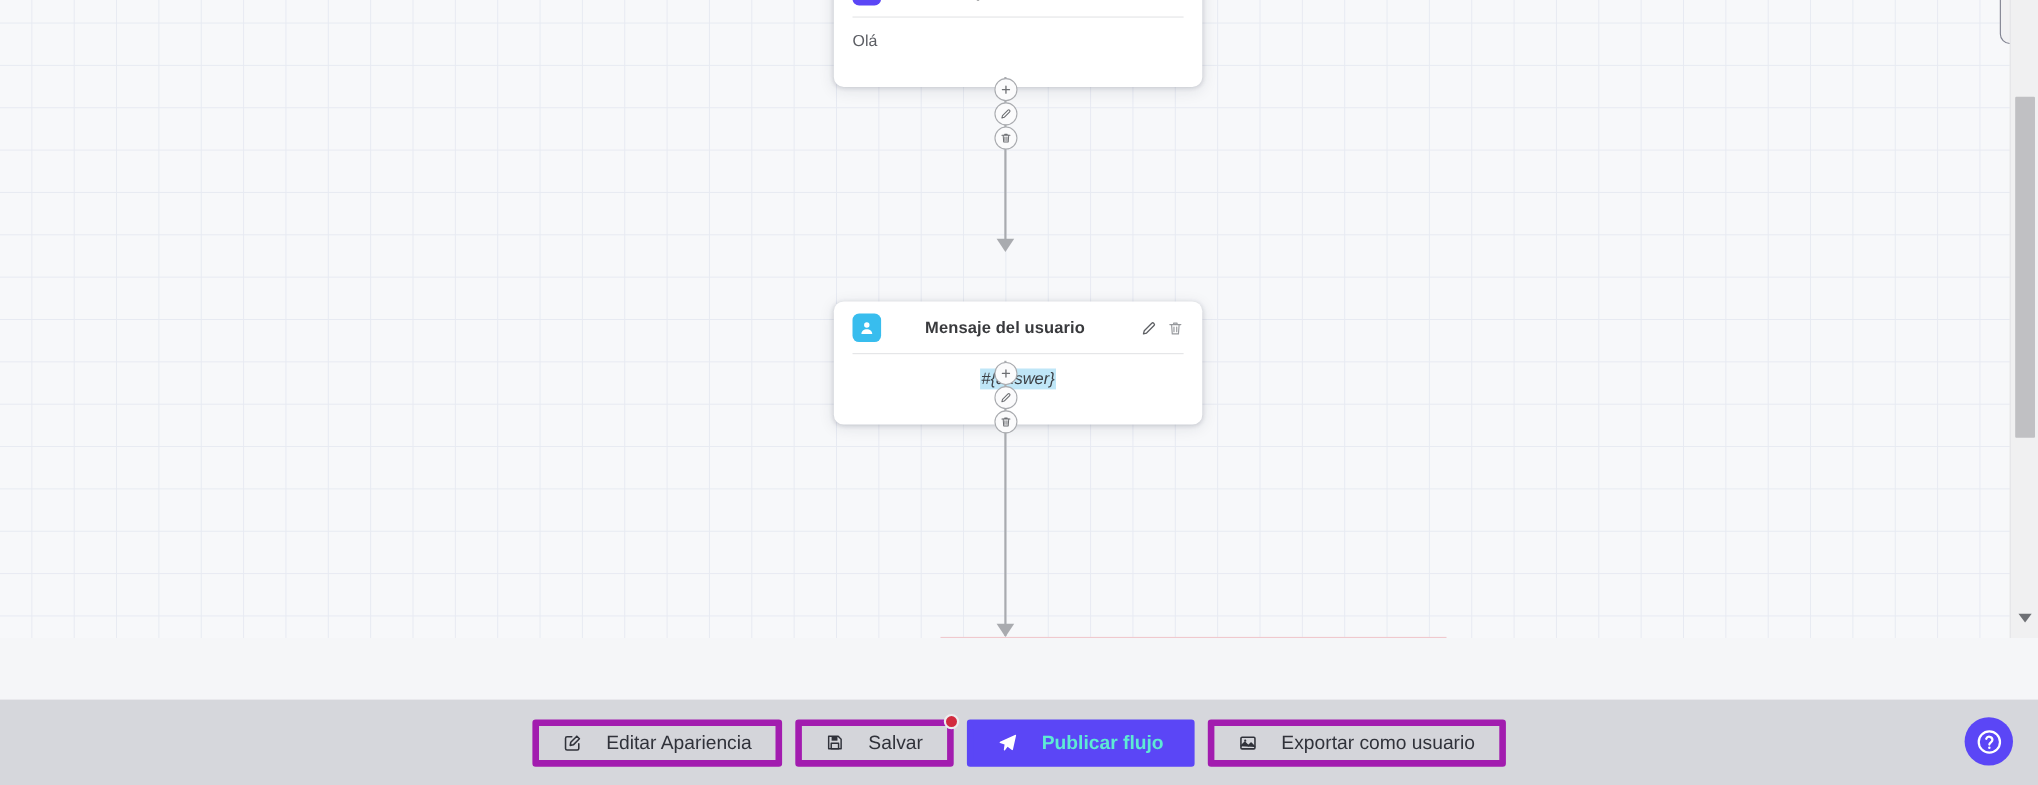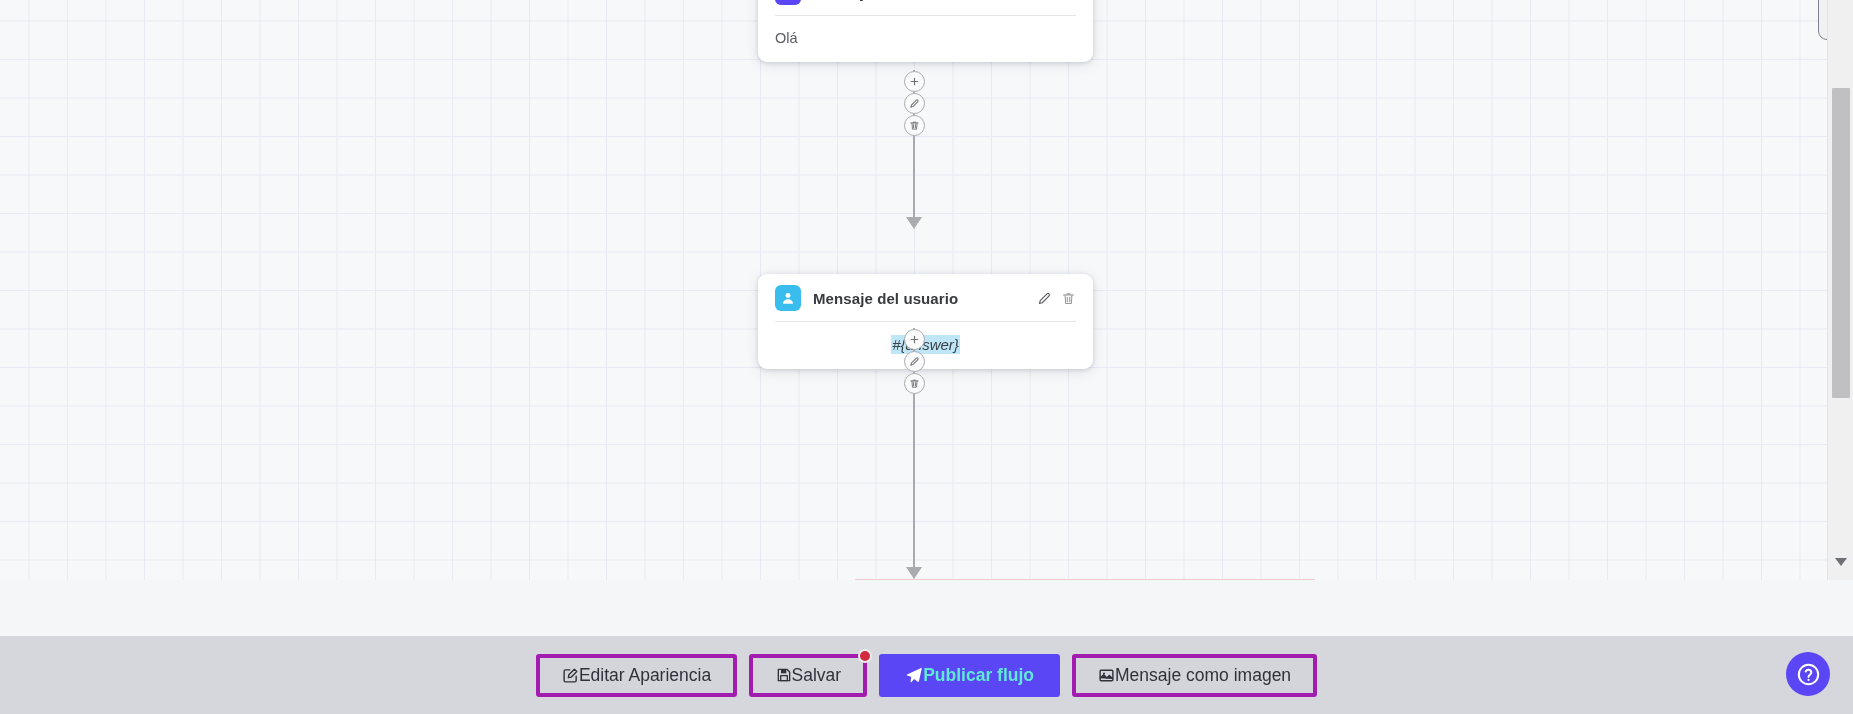--- a/index.html
+++ b/index.html
@@ -38,20 +38,21 @@
     width: 335px;
     background: #ffffff;
     border-radius: 9px;
     box-shadow: 0 1px 4px rgba(30,35,60,.16), 0 3px 14px rgba(30,35,60,.10);
     padding: 0;
   }
   .node-head {
     display: flex;
     align-items: center;
     padding: 11px 17px 10px 17px;
+    gap: 28px;
   }
   .node-ico {
     width: 26px; height: 26px;
     border-radius: 6px;
     flex: 0 0 auto;
     display: flex; align-items: center; justify-content: center;
     margin-right: 12px;
   }
   .node-ico svg { display: block; }
   .node-title {
@@ -59,21 +60,21 @@
     font-weight: bold;
     color: #393a3d;
     letter-spacing: .1px;
     flex: 1 1 auto;
     white-space: nowrap;
   }
   .node-acts { display: flex; align-items: center; gap: 9px; flex: 0 0 auto; }
   .node-acts svg { display: block; cursor: pointer; }
   .node-sep { height: 1px; background: #e3e4e6; margin: 0 17px; }
   .node-body {
-    padding: 14px 17px 16px 17px;
+    padding: 14px 17px 33px 17px;
     font-size: 14.5px;
     color: #5b5d63;
     min-height: 24px;
   }
   .node-body.centered { text-align: center; }
   .tpl-var {
     font-style: italic;
     background: #bfe6f7;
     color: #3c4045;
     padding: 1px 1px;
@@ -165,26 +166,26 @@
     align-items: center;
     justify-content: center;
     gap: 12px;
   }
   .tb-wrap { position: relative; display: inline-block; }
   .tbtn {
     height: 43px;
     min-width: 118px;
     padding: 0 22px;
     background: #d4d5da;
-    border: 4px solid #a21caf;
+    border: 6px solid #a21caf;
     border-radius: 3px;
     display: inline-flex;
     align-items: center;
-    justify-content: flex-end;
-    gap: 0;
+    justify-content: space-between;
+    gap: 22px;
     font-size: 17.5px;
     color: #30323a;
     cursor: pointer;
     white-space: nowrap;
     font-family: "Liberation Sans", sans-serif;
   }
   .tbtn svg { display: block; flex: 0 0 auto; }
   .tbtn.primary {
     background: #5b46f6;
     border-color: #5b46f6;
@@ -359,21 +360,21 @@
 
     <span class="tb-wrap">
       <button class="tbtn">
         <span>
           <svg width="17" height="17" viewBox="0 0 24 24" fill="none" stroke="#30323a" stroke-width="2" stroke-linejoin="round">
             <rect x="3" y="4.5" width="18" height="15" rx="1.5"></rect>
             <path d="M3 16l5-5 4.5 4.5L16 12l5 5" fill="#30323a" stroke="#30323a"></path>
             <circle cx="8.5" cy="9" r="1.4" fill="#30323a" stroke="none"></circle>
           </svg>
         </span>
-        <span>Mensaje como imagen</span>
+        <span>Exportar como usuario</span>
       </button>
     </span>
   </div>
 
   <div class="help-fab">
     <span>
       <svg width="27" height="27" viewBox="0 0 24 24" fill="none" stroke="#ffffff" stroke-width="1.8" stroke-linecap="round">
         <circle cx="12" cy="12" r="8.6"></circle>
         <path d="M9.5 9.4a2.6 2.6 0 0 1 5 .9c0 1.8-2.5 2.1-2.5 3.8"></path>
         <circle cx="12" cy="16.7" r="1" fill="#ffffff" stroke="none"></circle>

